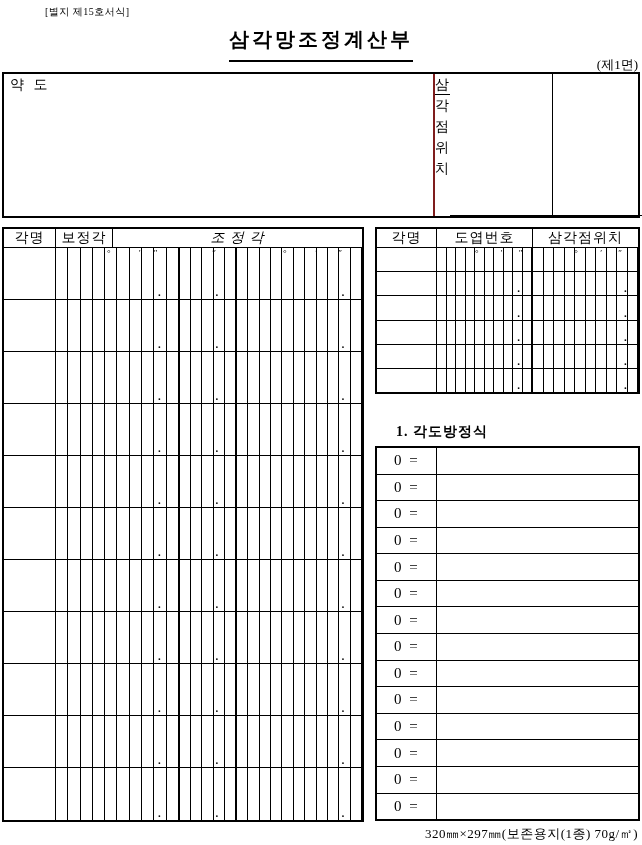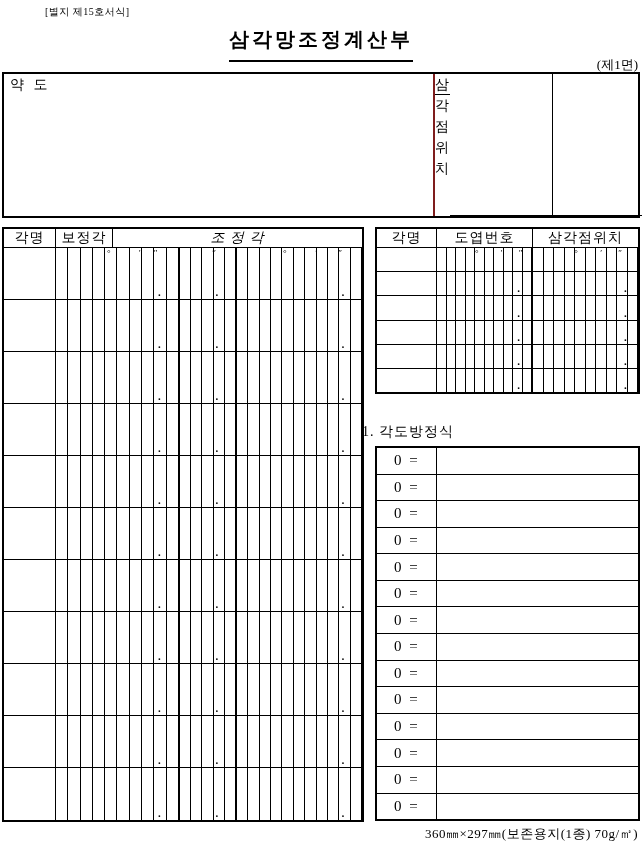--- a/index.html
+++ b/index.html
@@ -54,21 +54,21 @@
 
   
   .rtable{left:375px;top:227px;width:265px;height:167px;border:2px solid #000;box-sizing:border-box;
           display:flex;flex-direction:column;}
   .rtable .hrow{display:flex;height:19px;border-bottom:1px solid #000;box-sizing:border-box;}
   .rrow{display:flex;flex:1;border-bottom:1px solid #000;box-sizing:border-box;}
   .rrow:last-child{border-bottom:none;}
   .rtable .w-name{width:60px;} .rtable .w-obs{width:96px;} .rtable .w-known{flex:1;}
 
   
-  .eq-heading{left:362px;top:423px;font-size:14px;letter-spacing:1px;}
+  .eq-heading{left:396px;top:423px;font-size:14px;letter-spacing:1px;font-weight:bold;}
   .eqtable{left:375px;top:446px;width:265px;height:375px;border:2px solid #000;box-sizing:border-box;
            display:flex;flex-direction:column;}
   .eqrow{flex:1;display:flex;border-bottom:1px solid #000;box-sizing:border-box;}
   .eqrow:last-child{border-bottom:none;}
   .eqrow .lab{width:60px;border-right:1px solid #000;box-sizing:border-box;font-size:15px;
               display:flex;align-items:center;padding-left:17px;letter-spacing:2px;}
   .eqrow .val{flex:1;}
 </style>
 </head>
 <body>
@@ -782,14 +782,14 @@
       <div class="eqrow">
         <div class="lab">0 =</div>
         <div class="val"></div>
       </div>
       <div class="eqrow">
         <div class="lab">0 =</div>
         <div class="val"></div>
       </div>
     </div>
 
-  <div class="abs footer">360㎜×297㎜(보존용지(1종) 70g/㎡)</div>
+  <div class="abs footer">320㎜×297㎜(보존용지(1종) 70g/㎡)</div>
 </div>
 
 </body></html>

